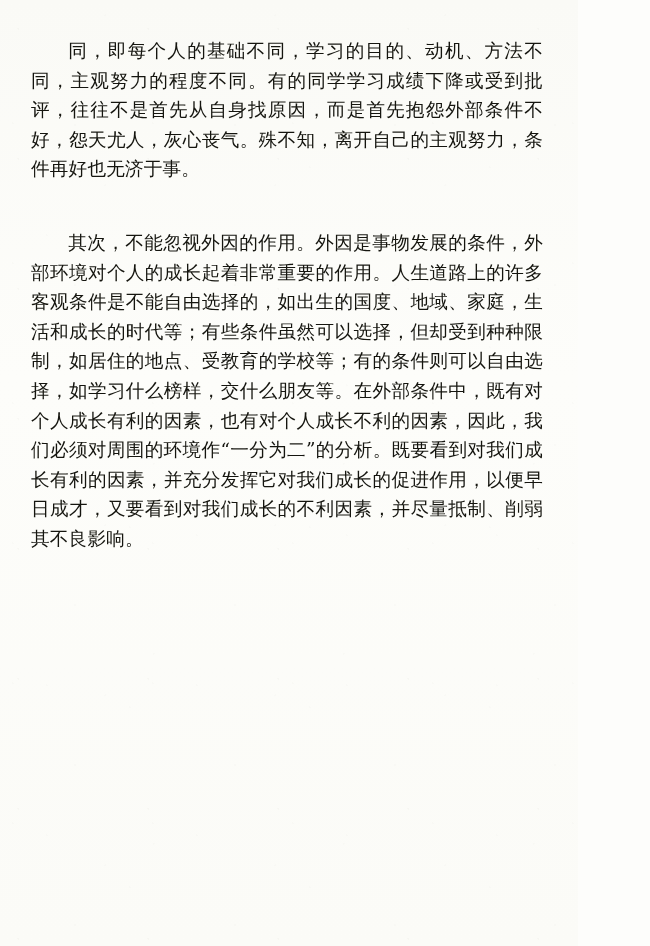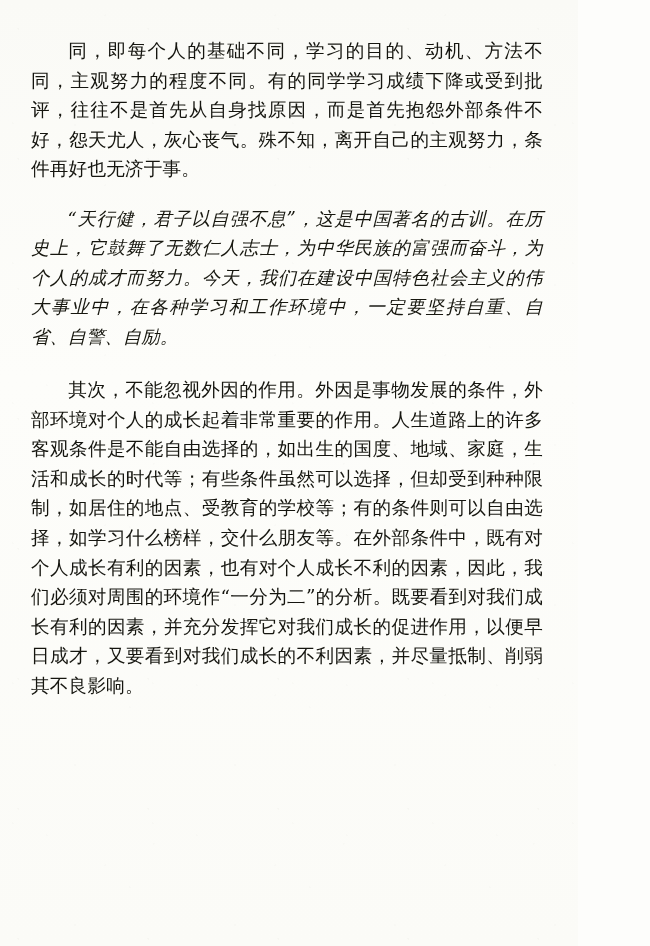--- a/index.html
+++ b/index.html
@@ -186,21 +186,20 @@
 <div id="page">
 
   <div id="paper-grain"></div>
 
   <div id="text-column">
 
     <p class="para song">同，即每个人的基础不同，学习的目的、动机、方法不同，主观努力的程度不同。有的同学学习成绩下降或受到批评，往往不是首先从自身找原因，而是首先抱怨外部条件不好，怨天尤人，灰心丧气。殊不知，离开自己的主观努力，条件再好也无济于事。</p>
 
     <div class="gap-sm"></div>
 
-    <p class="para kai">“天行健，君子以自强不息”，这是中国著名的古训。在历史上，它鼓舞了无数仁人志士，为中华民族的富强而奋斗，为个人的成才而努力。今天，我们在建设中国特色社会主义的伟大事业中，在各种学习和工作环境中，一定要坚持自重、自省、自警、自励。</p>
 
     <div class="gap-md"></div>
 
     <p class="para song">其次，不能忽视外因的作用。外因是事物发展的条件，外部环境对个人的成长起着非常重要的作用。人生道路上的许多客观条件是不能自由选择的，如出生的国度、地域、家庭，生活和成长的时代等；有些条件虽然可以选择，但却受到种种限制，如居住的地点、受教育的学校等；有的条件则可以自由选择，如学习什么榜样，交什么朋友等。在外部条件中，既有对个人成长有利的因素，也有对个人成长不利的因素，因此，我们必须对周围的环境作“一分为二”的分析。既要看到对我们成长有利的因素，并充分发挥它对我们成长的促进作用，以便早日成才，又要看到对我们成长的不利因素，并尽量抵制、削弱其不良影响。</p>
 
     <div class="gap-md"></div>
 
 
   </div>
 

